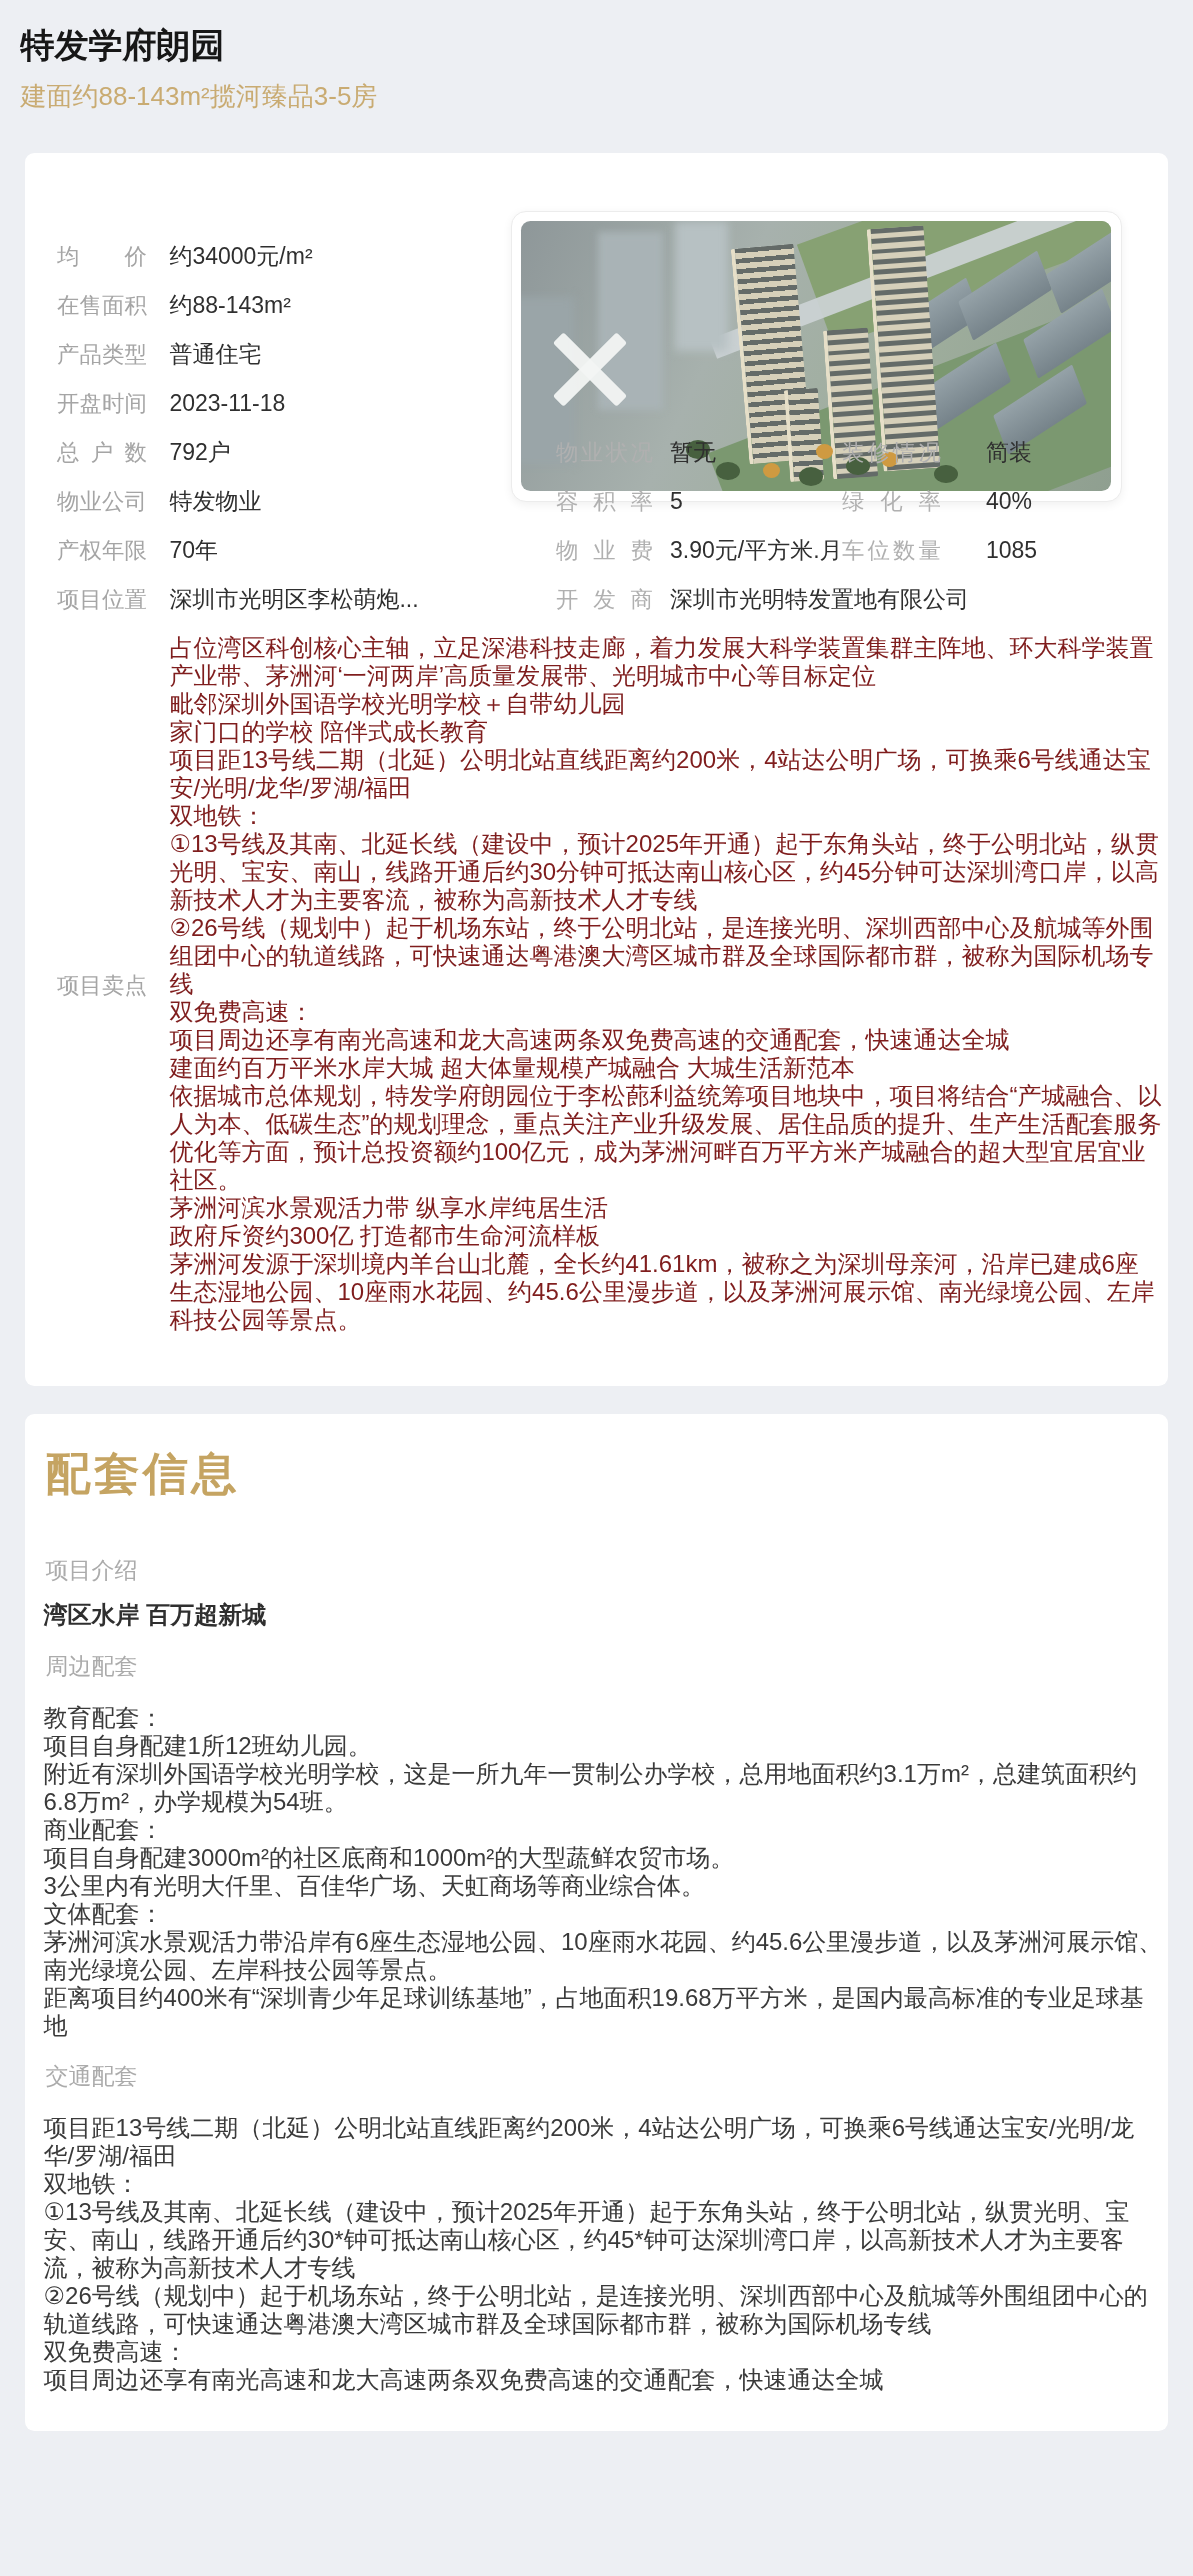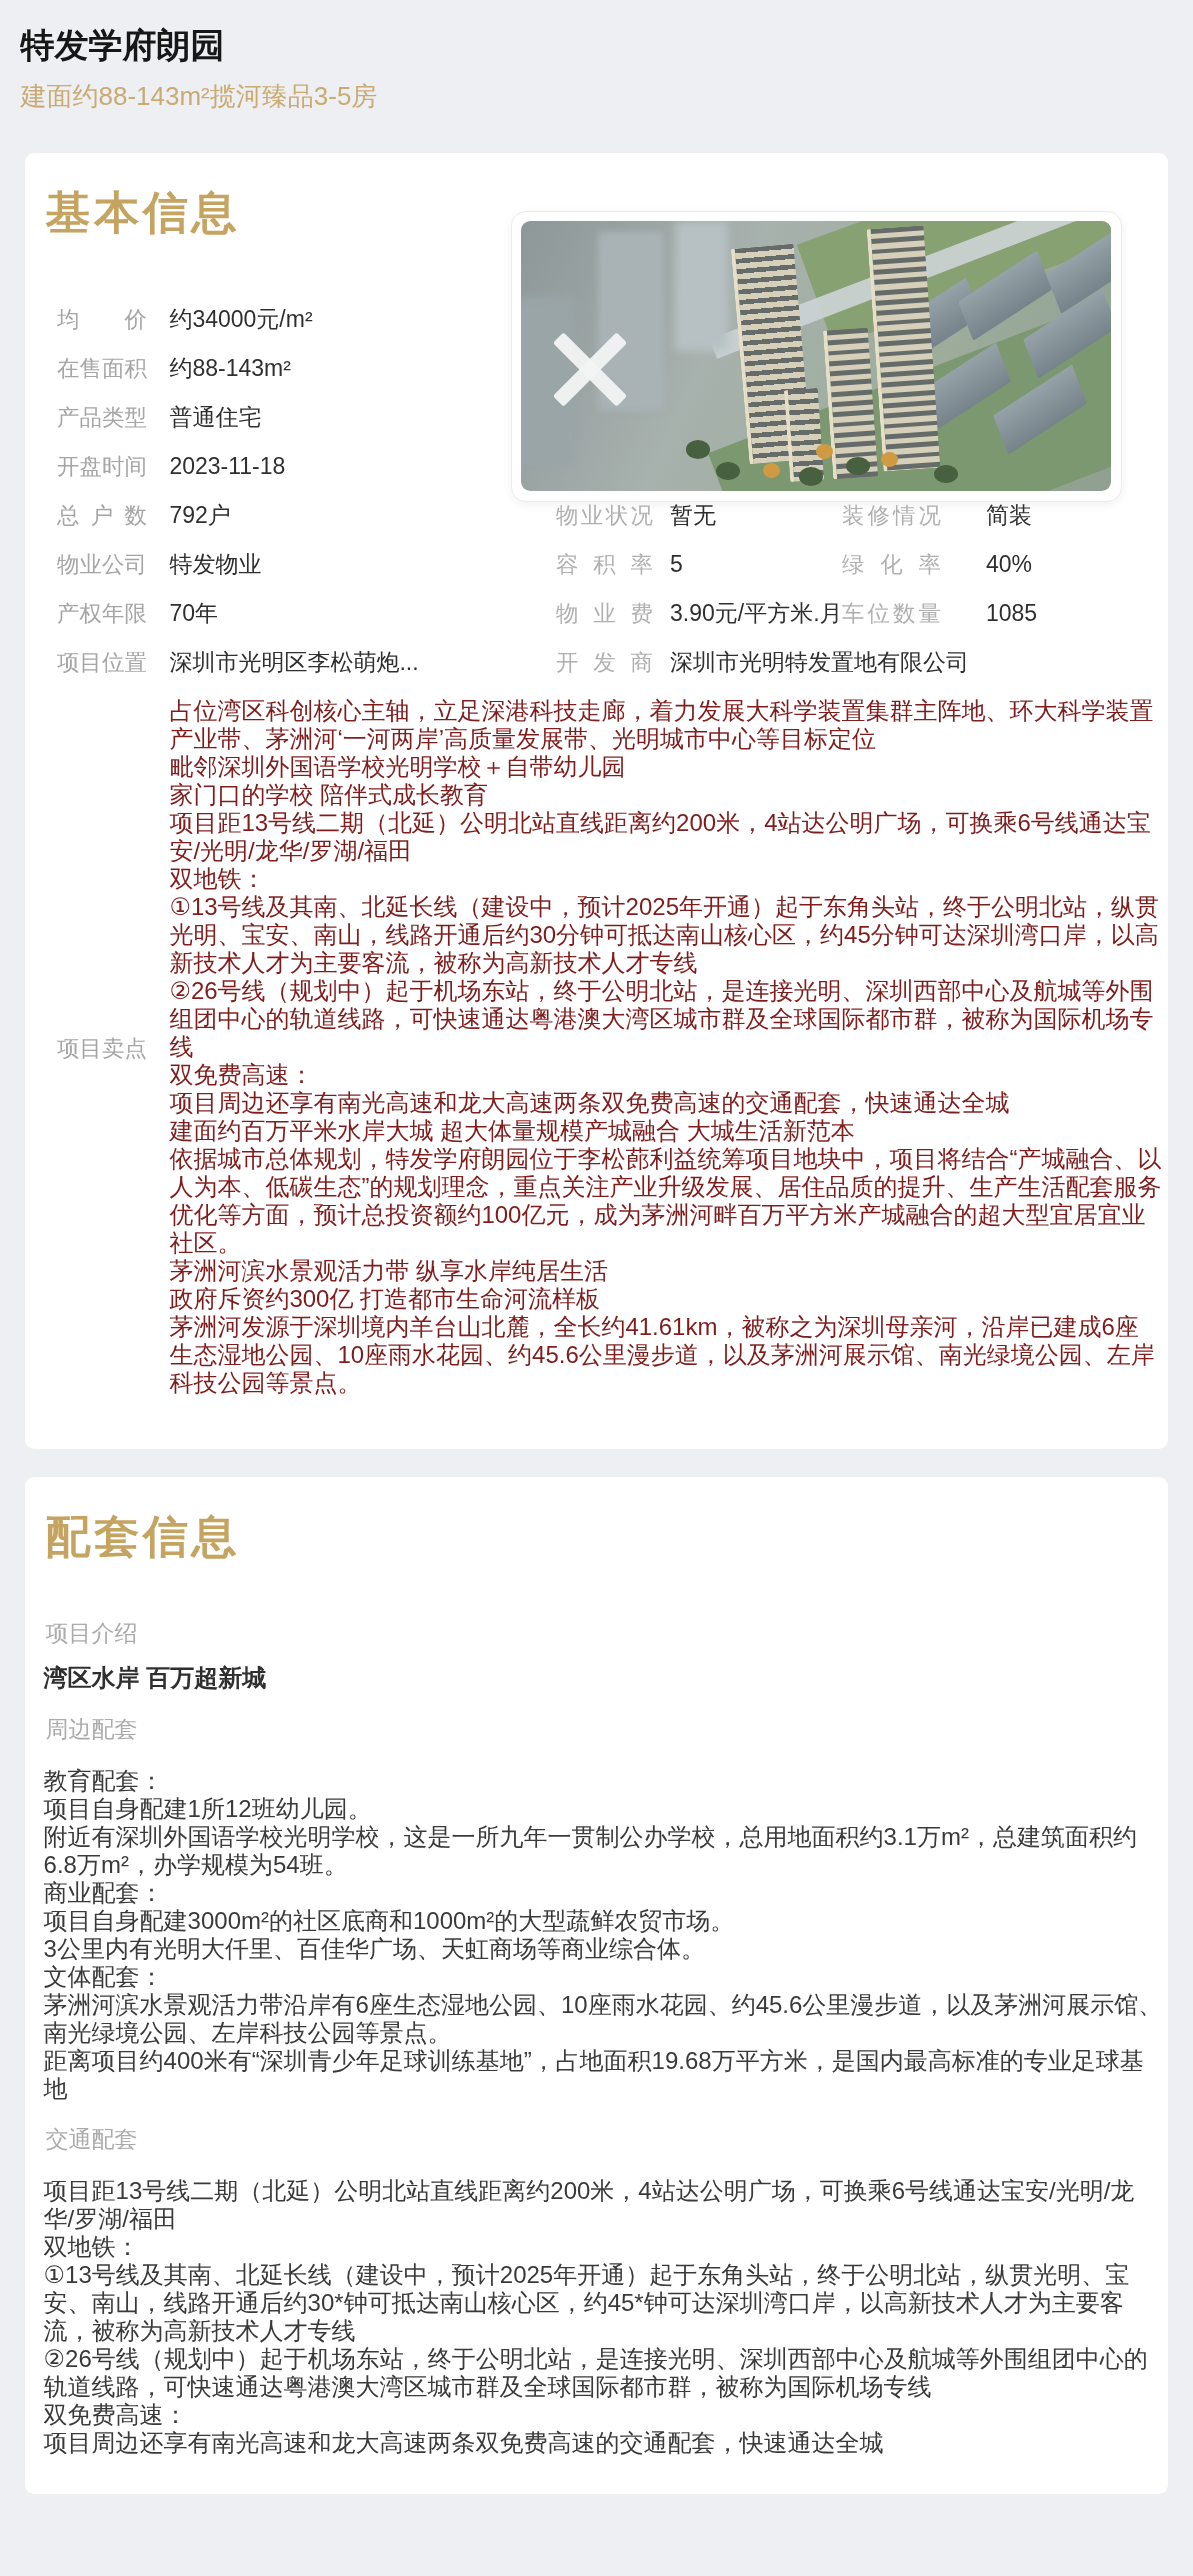--- a/index.html
+++ b/index.html
@@ -100,21 +100,20 @@
 </style>
 </head>
 <body>
 
 <div class="page-header">
   <div class="page-title">特发学府朗园</div>
   <div class="page-subtitle">建面约88-143m²揽河臻品3-5房</div>
 </div>
 
 <section class="card card1">
-  <h2 class="section-heading">基本信息</h2>
 
   <div class="photo-frame">
     <div class="photo">
       <div class="px-field"></div>
       <div class="px-green2"></div>
       <div class="px-road"></div>
       <div class="px-blur1"></div>
       <div class="px-blur2"></div>
       <div class="px-blur3"></div>
       <div class="wh w1"></div>

